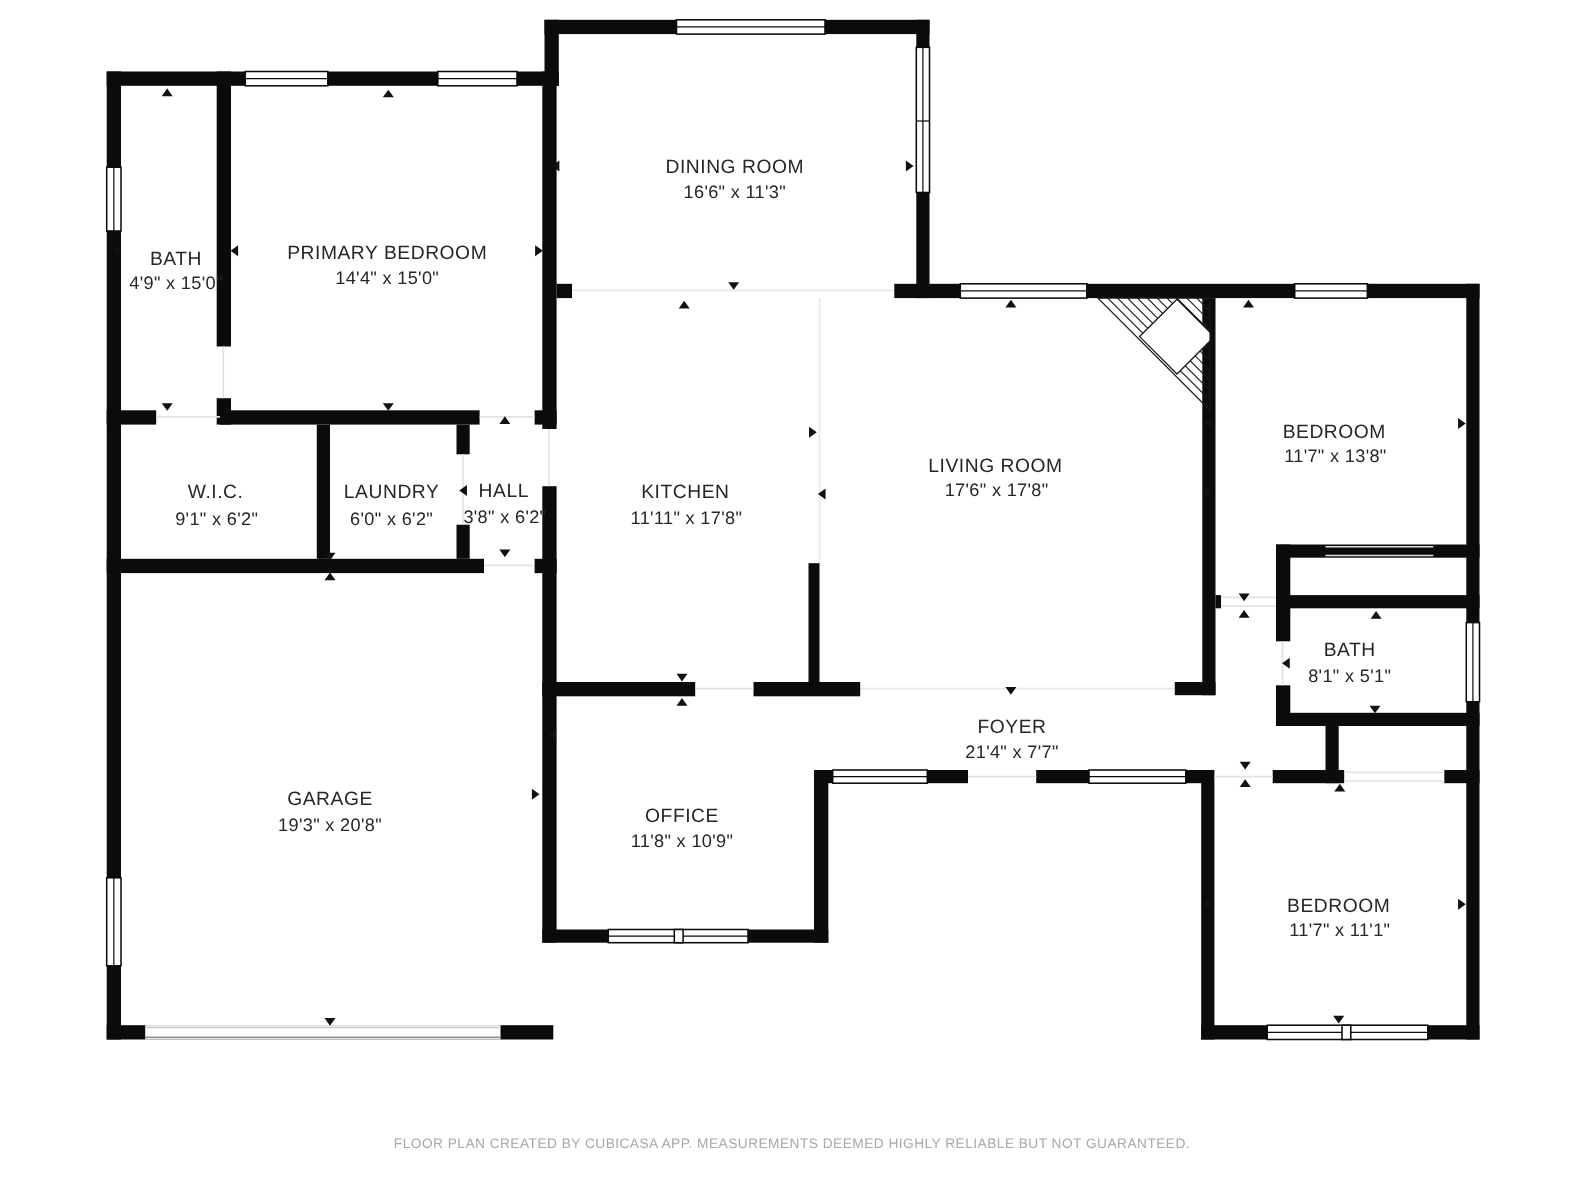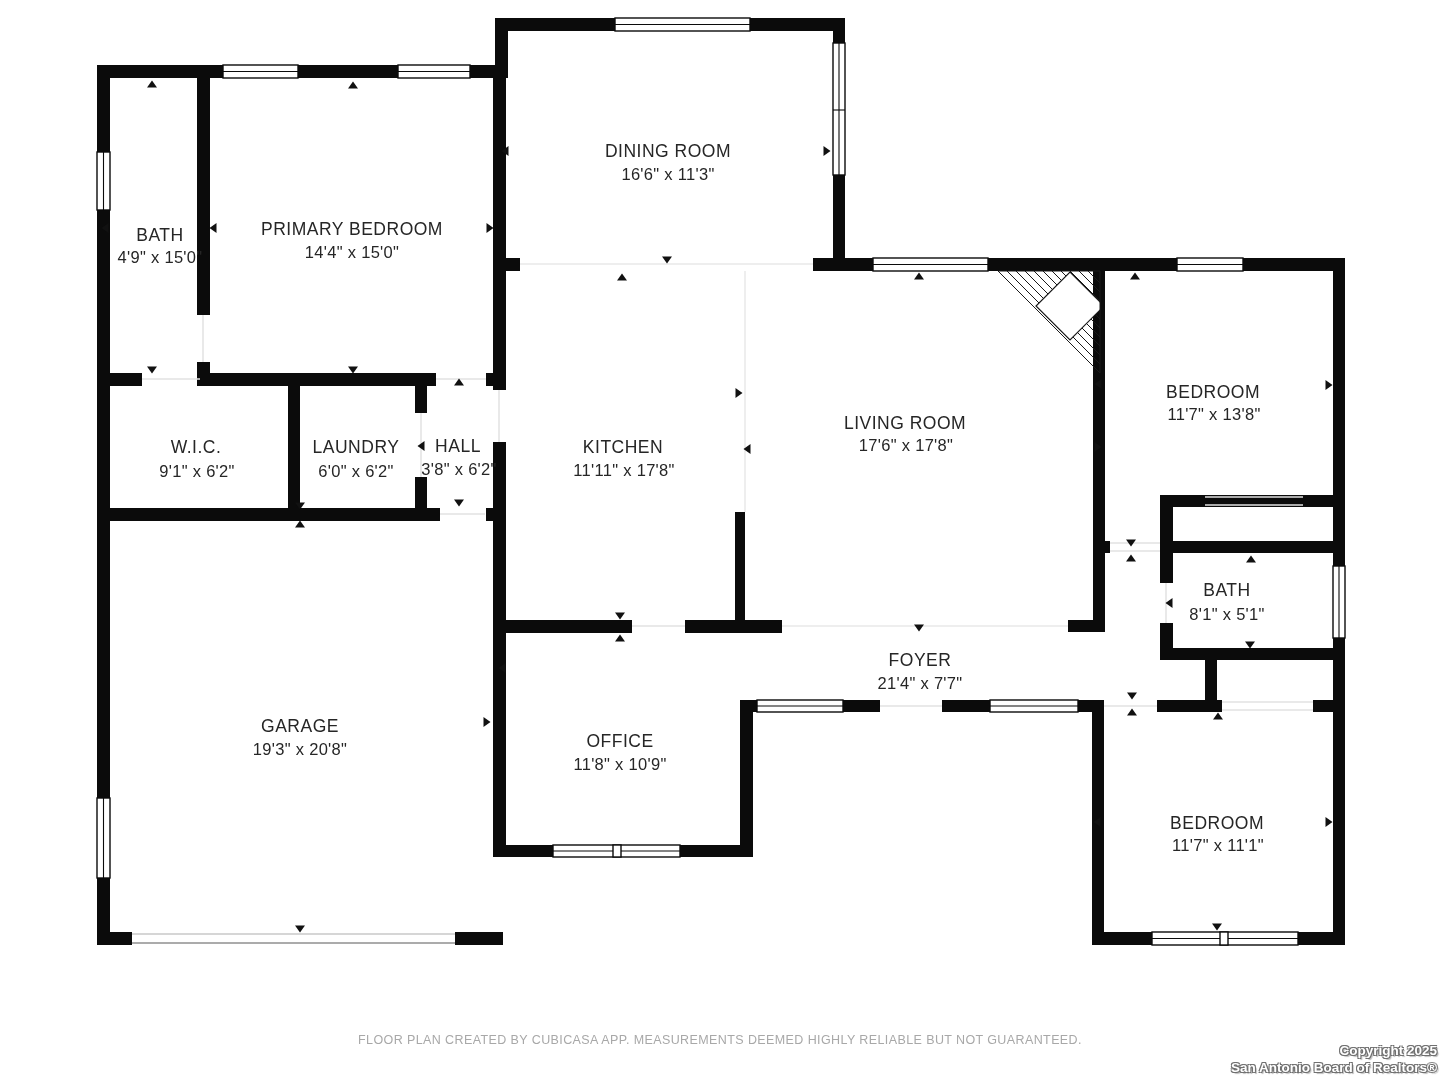--- a/index.html
+++ b/index.html
@@ -256,17 +256,13 @@
     <text class="rdims" x="620" y="770">11'8" x 10'9"</text>
     <text class="rname" x="920" y="666">FOYER</text>
     <text class="rdims" x="920" y="689">21'4" x 7'7"</text>
     <text class="rname" x="1217" y="829">BEDROOM</text>
     <text class="rdims" x="1218" y="851">11'7" x 11'1"</text>
   </g>
 </svg>
 
 <div class="disclaimer">FLOOR PLAN CREATED BY CUBICASA APP. MEASUREMENTS DEEMED HIGHLY RELIABLE BUT NOT GUARANTEED.</div>
 
-<div class="copyright">
-  <div>Copyright 2025</div>
-  <div>San Antonio Board of Realtors®</div>
 </div>
-</div>
 
 </body></html>

